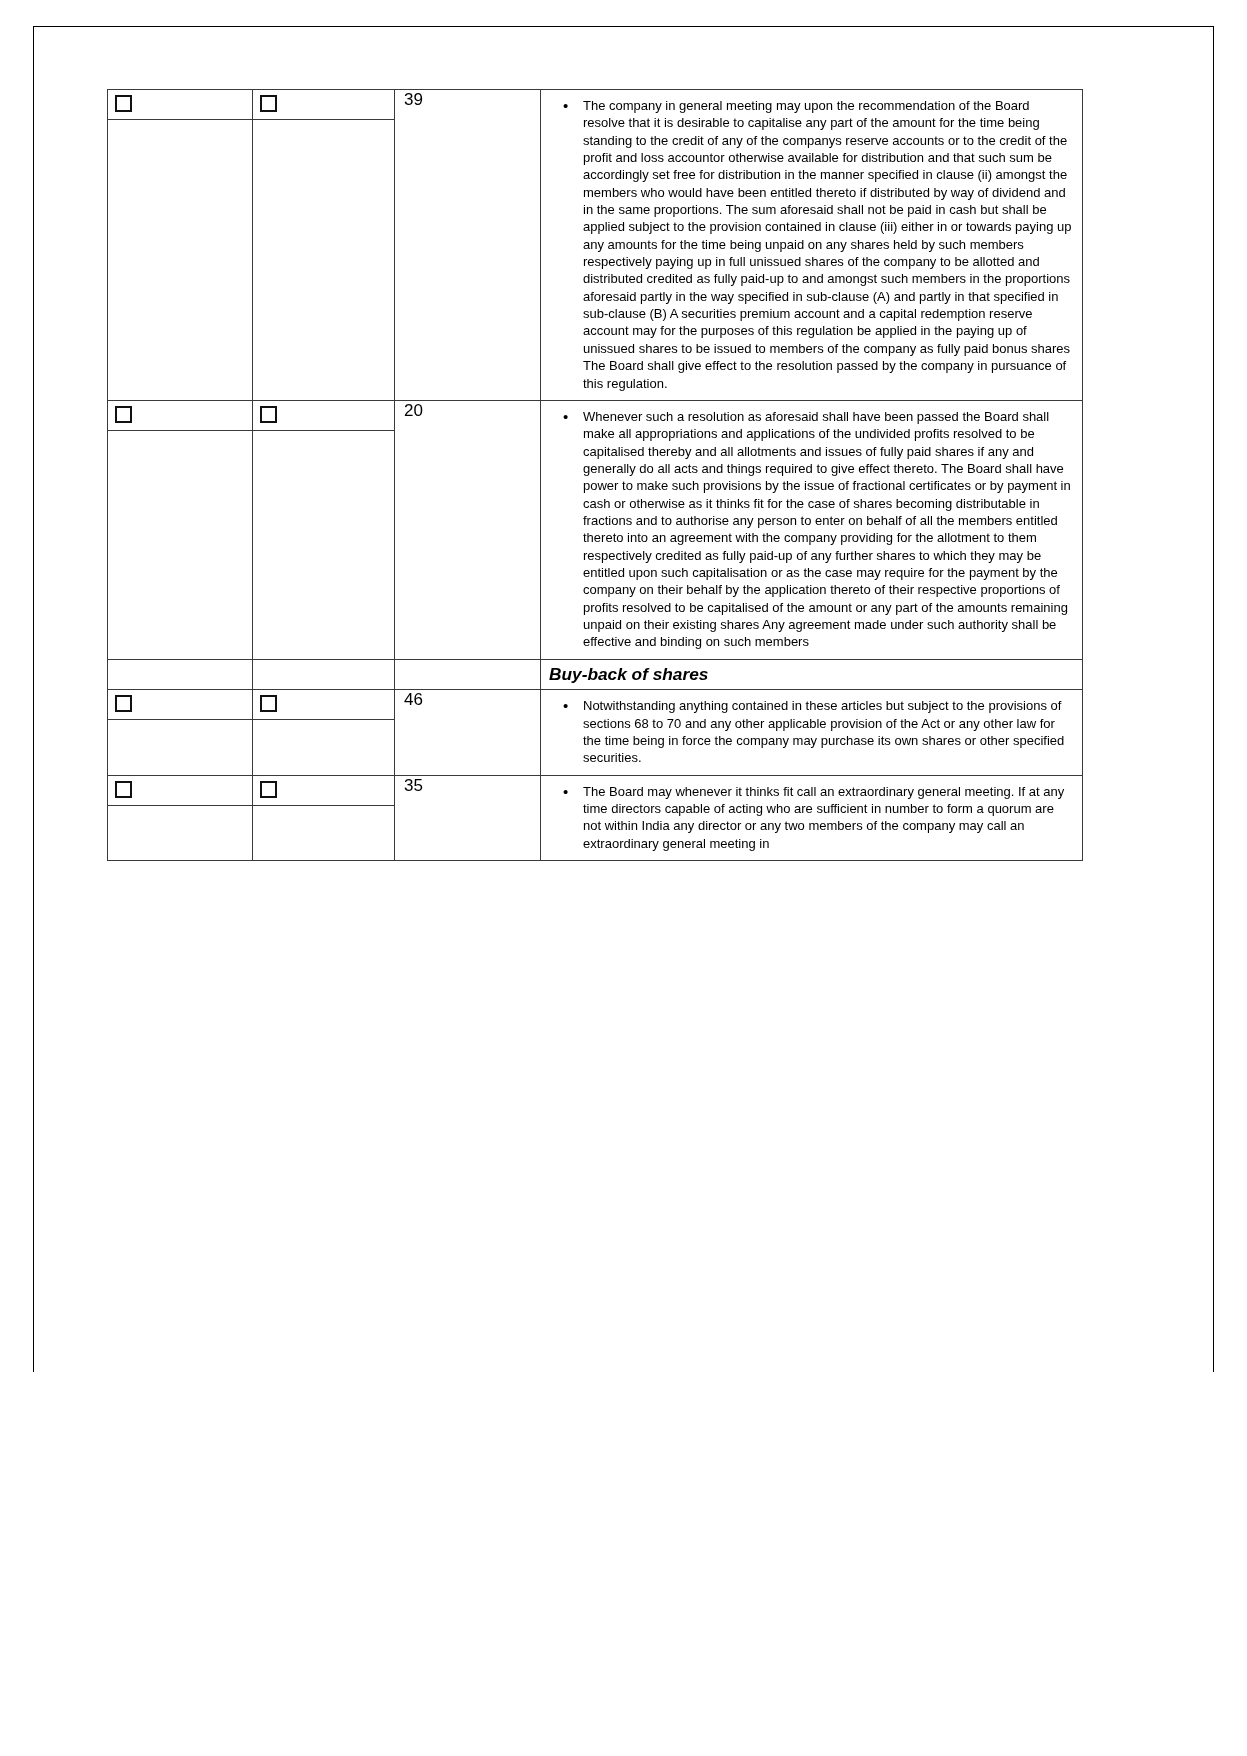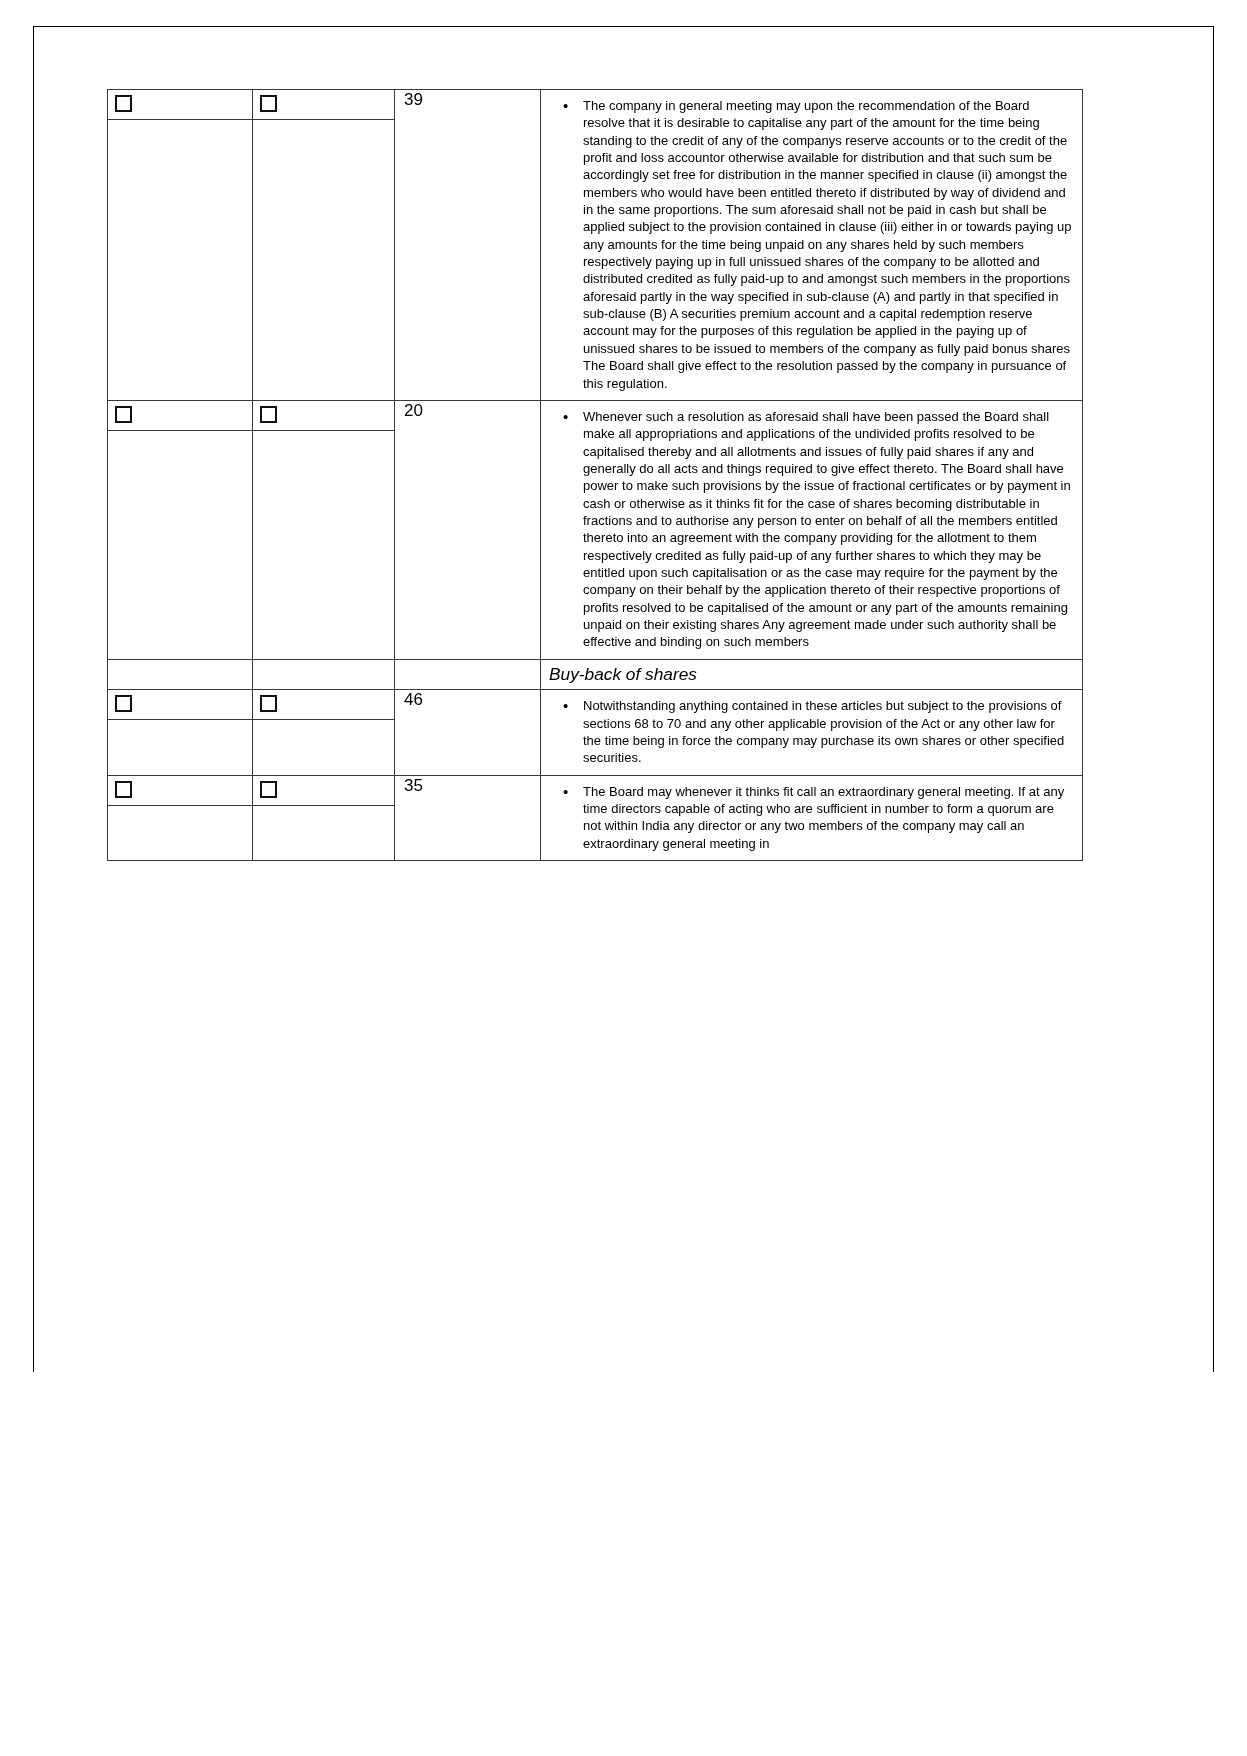--- a/index.html
+++ b/index.html
@@ -98,21 +98,21 @@
     text-align: left;
   }
   ul.clause > li::before {
     content: "\2022";
     position: absolute;
     left: -20px;
     top: -1px;
     font-size: 15px;
   }
   .section-head {
-    font-weight: normal;
+    font-weight: bold;
     font-style: italic;
     font-size: 17.3px;
     padding: 4px 8px 4px 8px !important;
     line-height: 1.25;
   }
   .blank-cell { }
 
   .footer {
     position: absolute;
     left: 0;

